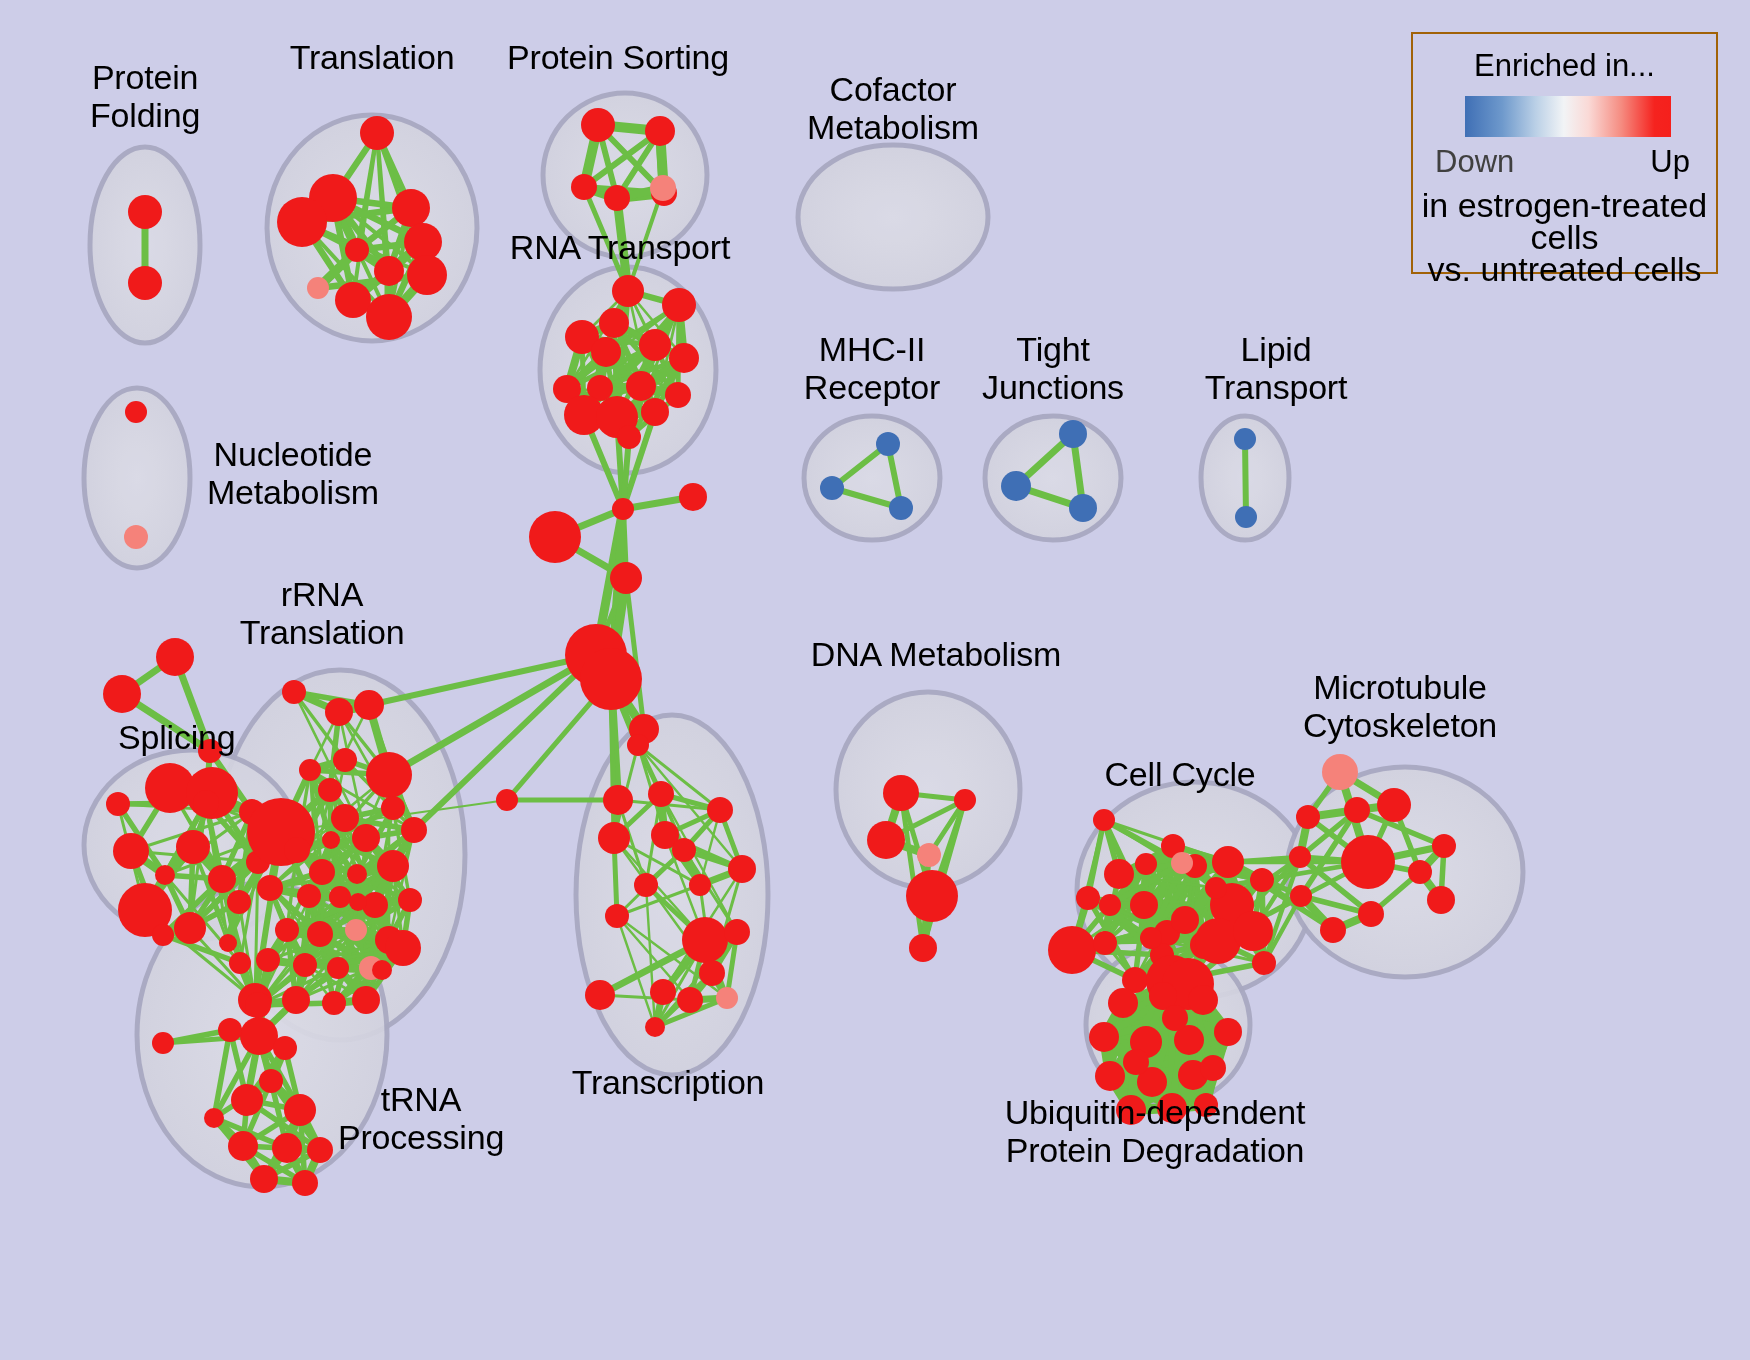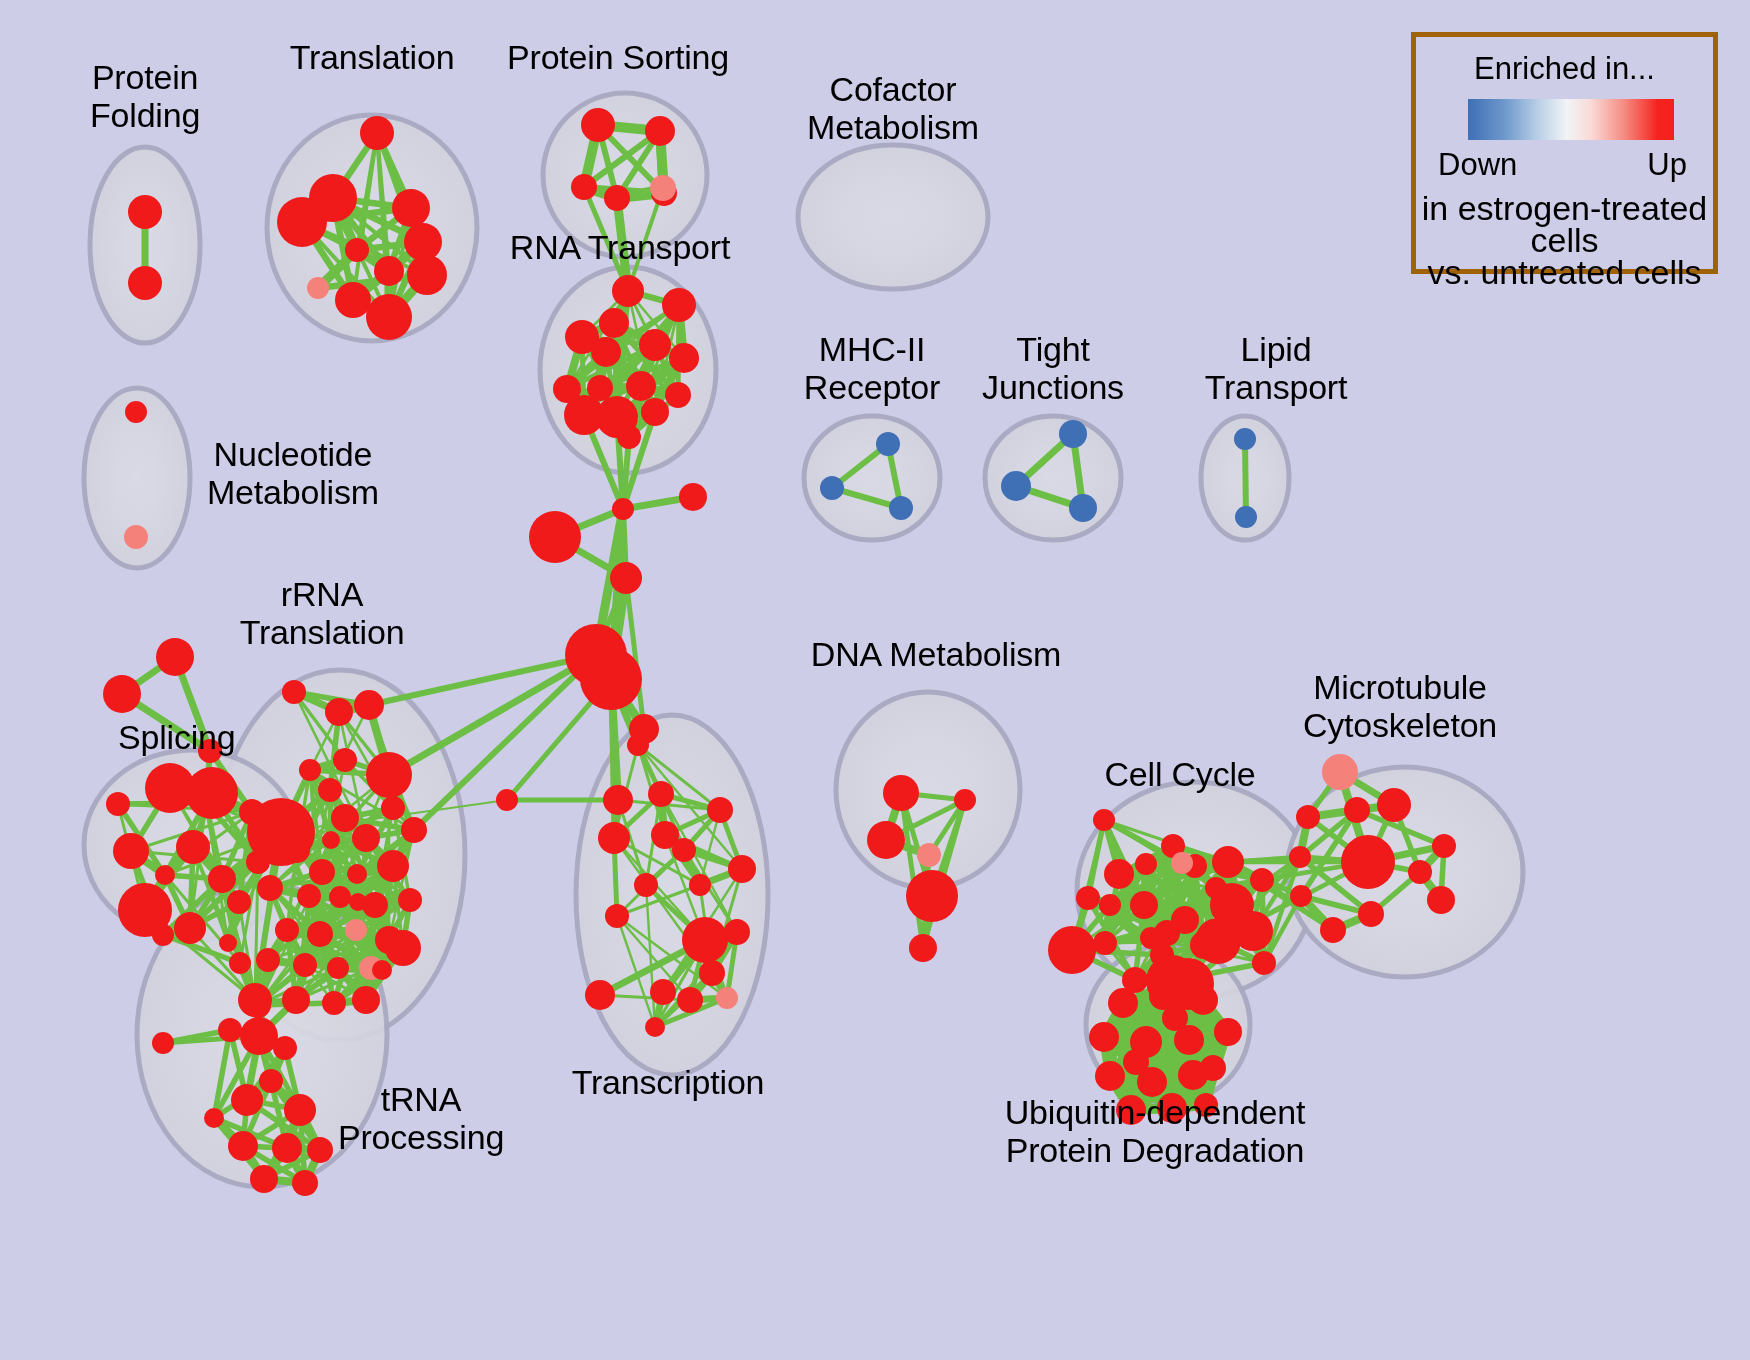--- a/index.html
+++ b/index.html
@@ -4,27 +4,27 @@
 <style>
   html,body{margin:0;padding:0;background:#ffffff;}
   body{font-family:"Liberation Sans","DejaVu Sans",sans-serif;}
   #stage{position:relative;width:1750px;height:1360px;background:#cdcde8;overflow:hidden;}
   #net{position:absolute;inset:0;width:1750px;height:1360px;}
   .clab{position:absolute;color:#000;font-size:34px;line-height:38px;font-weight:400;
         white-space:pre;letter-spacing:-0.2px;}
   .clab.c{text-align:center;transform:translateX(-50%);}
   .clab.l{text-align:center;}
   #legend{position:absolute;left:1411px;top:32px;width:307px;height:242px;
-          background:#cdcde8;border:5px solid #a16207;box-sizing:border-box;}
+          background:#cdcde8;border:2px solid #a16207;box-sizing:border-box;}
   #legend .ltitle{position:absolute;left:0;right:0;top:14px;text-align:center;
           font-size:31px;color:#000;}
   #legend .bar{position:absolute;left:52px;top:62px;width:206px;height:41px;
           background:linear-gradient(to right,#3f6fb5 0%,#6e99cc 18%,#b9cfe6 34%,#f2f4f6 48%,
           #fad9d6 60%,#f58b80 76%,#f5231f 92%,#f5201c 100%);}
-  #legend .dn{position:absolute;left:22px;top:110px;font-size:31px;color:#000000;}
+  #legend .dn{position:absolute;left:22px;top:110px;font-size:31px;color:#404040;}
   #legend .up{position:absolute;right:26px;top:110px;font-size:31px;color:#000000;}
   #legend .sub{position:absolute;left:0;right:0;top:155px;text-align:center;
           font-size:34px;line-height:32px;color:#000;white-space:pre-line;}
 </style>
 </head>
 <body>
 
 <div id="stage">
 
   <svg id="net" viewBox="0 0 1750 1360">

